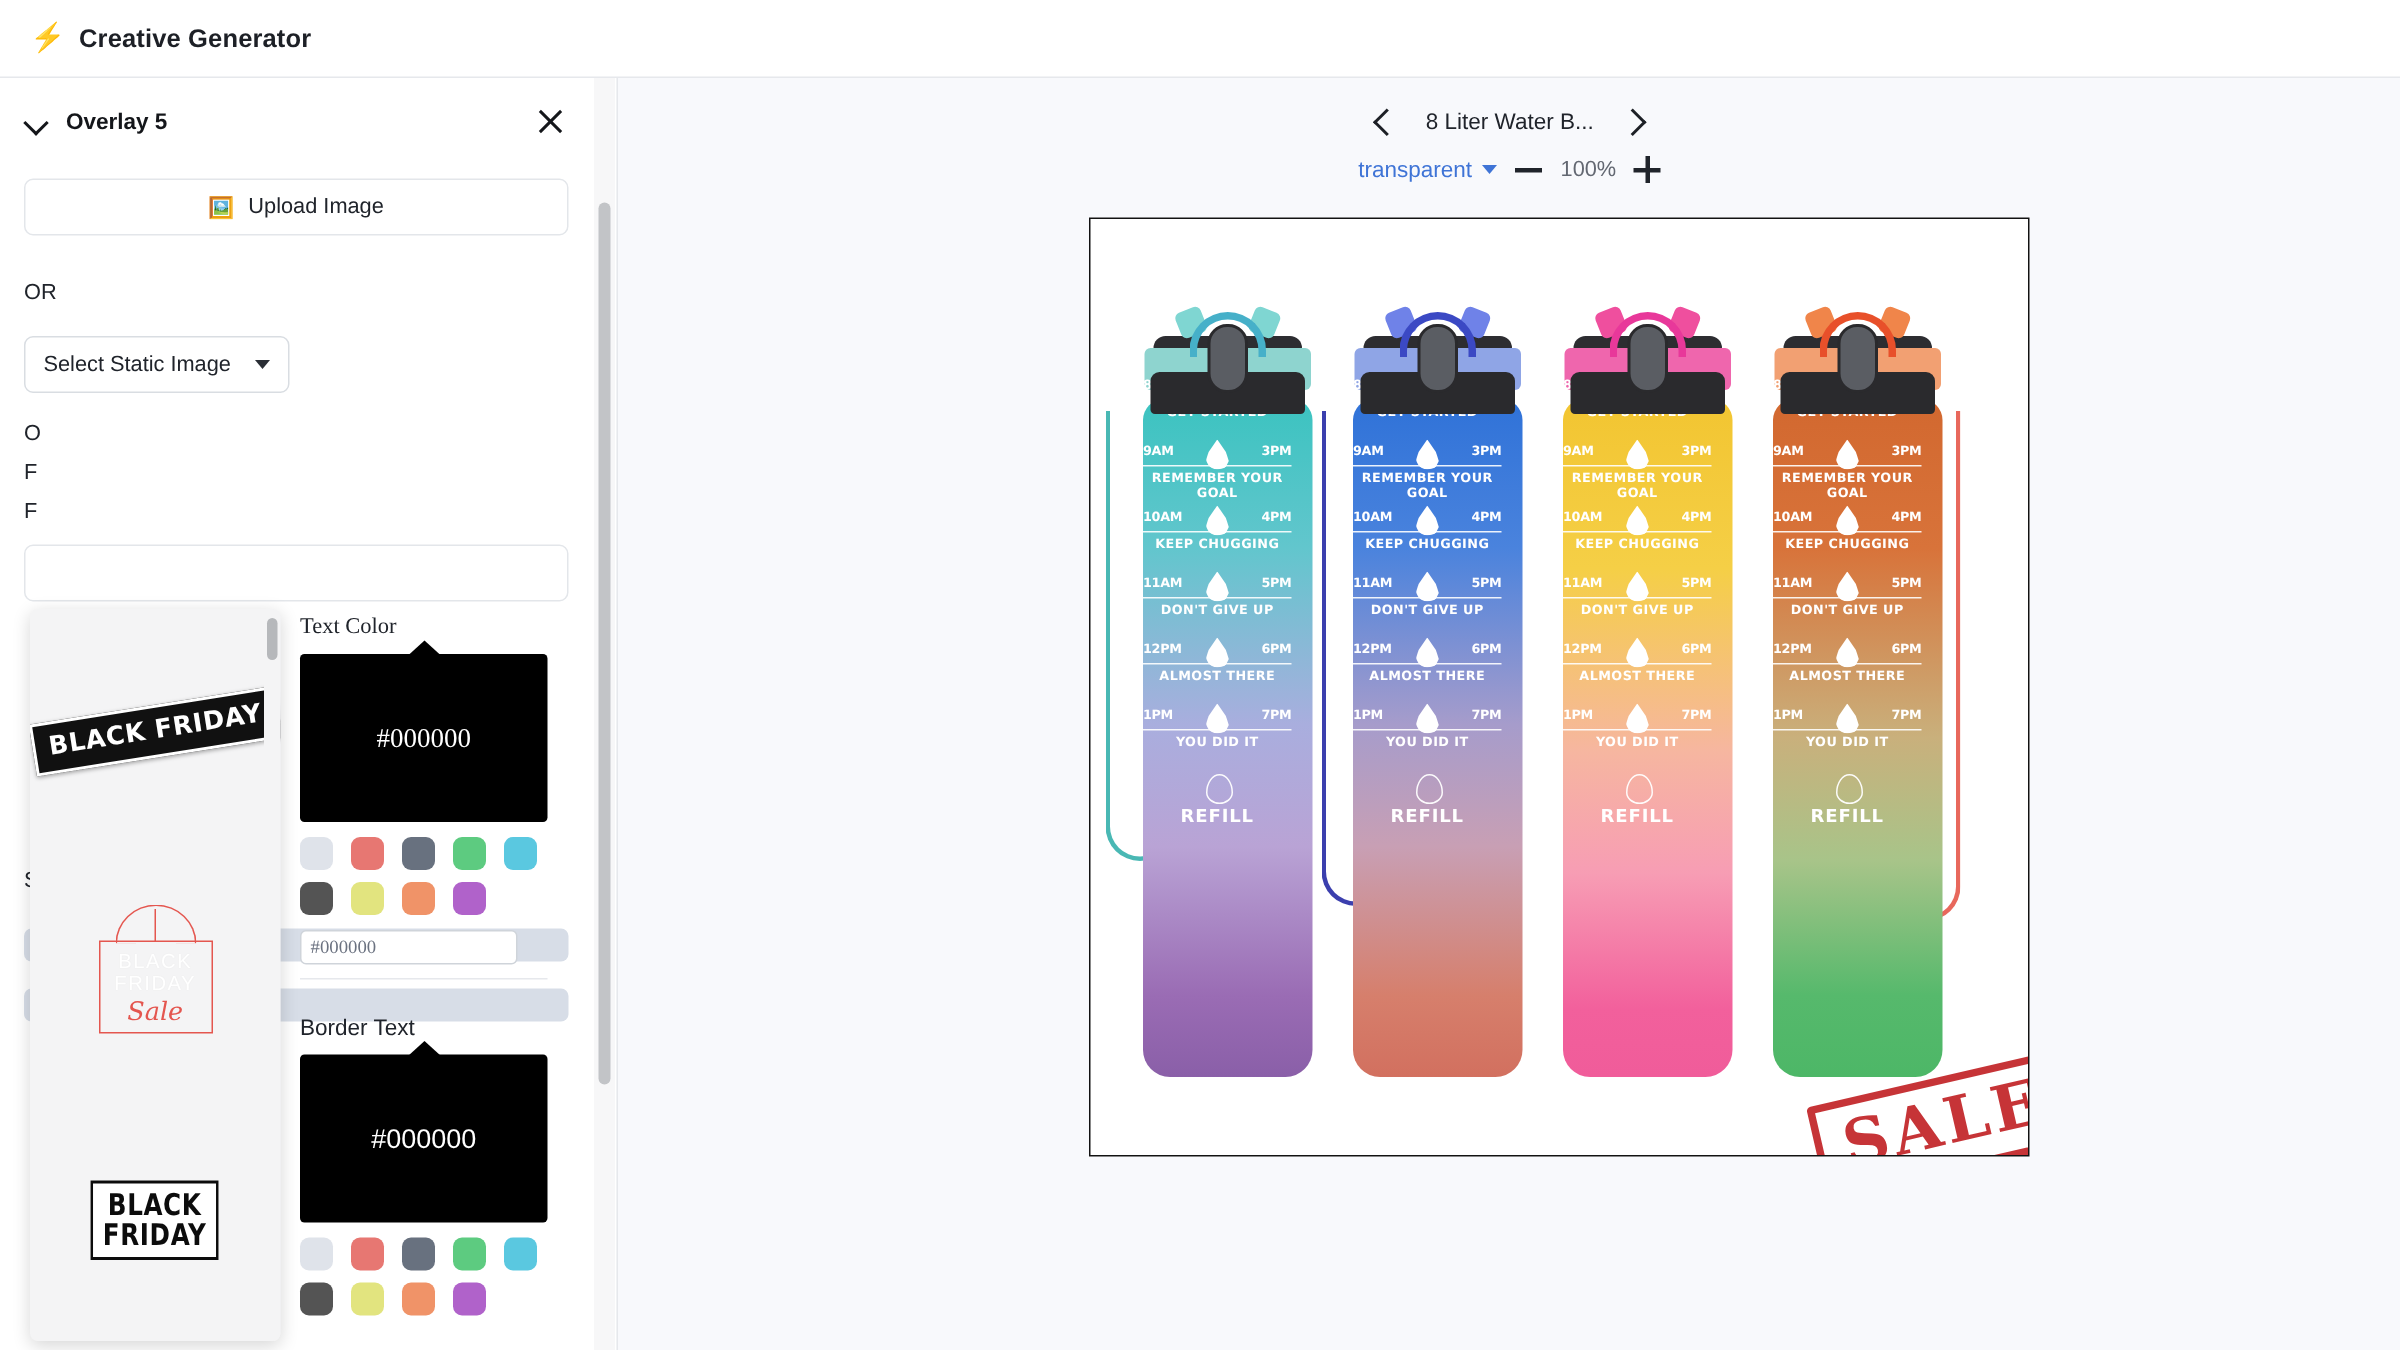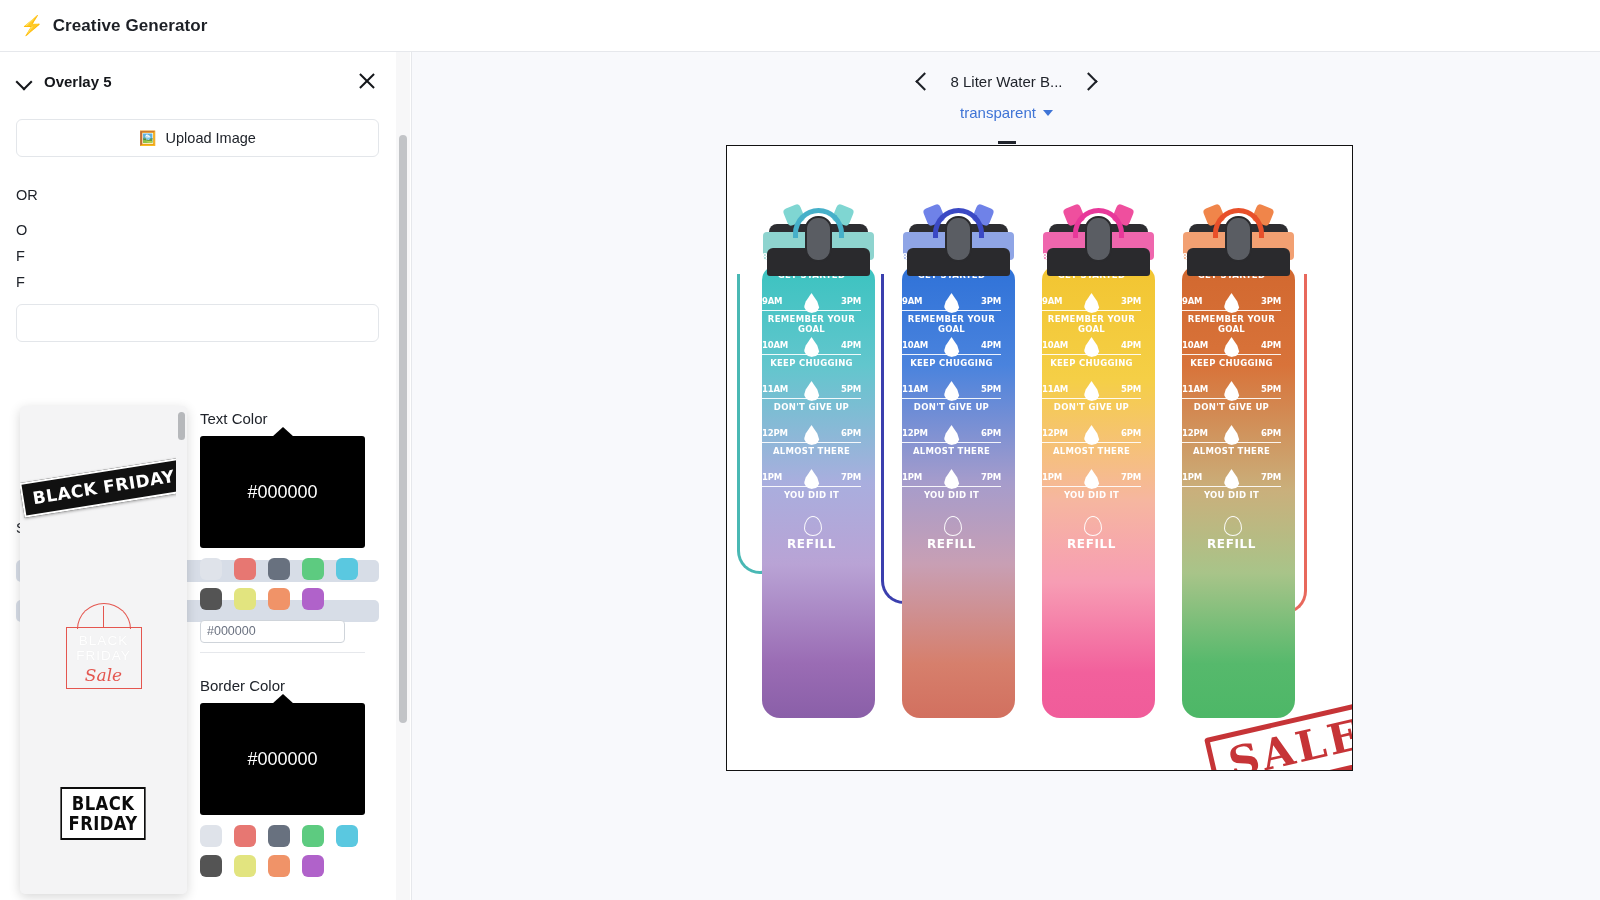--- a/index.html
+++ b/index.html
@@ -191,21 +191,21 @@
   .nav-arrow::before {
     content: ""; position: absolute; top: 5px; width: 11px; height: 11px;
     border-top: 2.2px solid #1d2026; border-right: 2.2px solid #1d2026;
   }
   .nav-arrow.prev::before { left: 7px; transform: rotate(-135deg); }
   .nav-arrow.next::before { left: 2px; transform: rotate(45deg); }
   .product-name { font-size: 15px; color: #20242b; }
 
   .zoom-row {
     position: absolute; top: 52px; left: 0; width: 1189px;
-    display: flex; align-items: center; justify-content: center; gap: 12px; flex-direction: column;
+    display: flex; align-items: center; justify-content: center; gap: 12px;
   }
   .bg-select { display: flex; align-items: center; gap: 7px; cursor: pointer; }
   .bg-select-label { font-size: 15px; color: #3f74d6; }
   .bg-caret {
     width: 0; height: 0; border-left: 5px solid transparent; border-right: 5px solid transparent;
     border-top: 6px solid #3f74d6;
   }
   .zoom-minus, .zoom-plus { position: relative; width: 18px; height: 18px; cursor: pointer; }
   .zoom-minus::before, .zoom-plus::before {
     content: ""; position: absolute; left: 0; top: 8px; width: 18px; height: 2.6px; background: #20242b;
@@ -334,38 +334,42 @@
       </div>
 
 
       <div class="upload-btn">
         <span class="pic-icon">🖼️</span>
         <span>Upload Image</span>
       </div>
 
       <div class="or-text">OR</div>
 
+      <div class="static-select">
+        <span>Select Static Image</span>
+        <span class="caret-down"></span>
+      </div>
 
       <div class="hidden-stack">
         <div class="lbl-small">O</div>
         <div class="lbl-small">F</div>
         <div class="lbl-small">F</div>
         <div class="ghost-input"></div>
         <div style="height:178px"></div>
         <div class="lbl-small">S</div>
         <div class="slider-row">
             <div class="slider-track"></div>
           </div>
         <div class="slider-row">
             <div class="slider-track"></div>
           </div>
       </div>
     </div>
 
-    <div class="color-block" style="left:200px; top:358px;">
+    <div class="color-block" style="left:200px; top:358px;font-family:Liberation Serif, serif;">
       <div class="color-label">Text Color</div>
       <div class="swatch-popover">
         <div class="popover-arrow"></div>
         <div class="big-swatch">#000000</div>
         <div class="mini-grid">
           <span class="mini" style="background:#dfe3ea"></span>
           <span class="mini" style="background:#e77772"></span>
           <span class="mini" style="background:#68717f"></span>
           <span class="mini" style="background:#5dcb80"></span>
           <span class="mini" style="background:#5ac8e0"></span>
@@ -373,21 +377,21 @@
           <span class="mini" style="background:#e2e47f"></span>
           <span class="mini" style="background:#f09368"></span>
           <span class="mini" style="background:#b062ca"></span>
         </div>
         <div class="hex-input">#000000</div>
         <div class="picker-underline"></div>
       </div>
     </div>
 
     <div class="color-block" style="left:200px; top:625px;">
-      <div class="color-label">Border Color</div>
+      <div class="color-label">Border Text</div>
       <div class="swatch-popover">
         <div class="popover-arrow"></div>
         <div class="big-swatch">#000000</div>
         <div class="mini-grid">
           <span class="mini" style="background:#dfe3ea"></span>
           <span class="mini" style="background:#e77772"></span>
           <span class="mini" style="background:#68717f"></span>
           <span class="mini" style="background:#5dcb80"></span>
           <span class="mini" style="background:#5ac8e0"></span>
           <span class="mini" style="background:#545454"></span>

